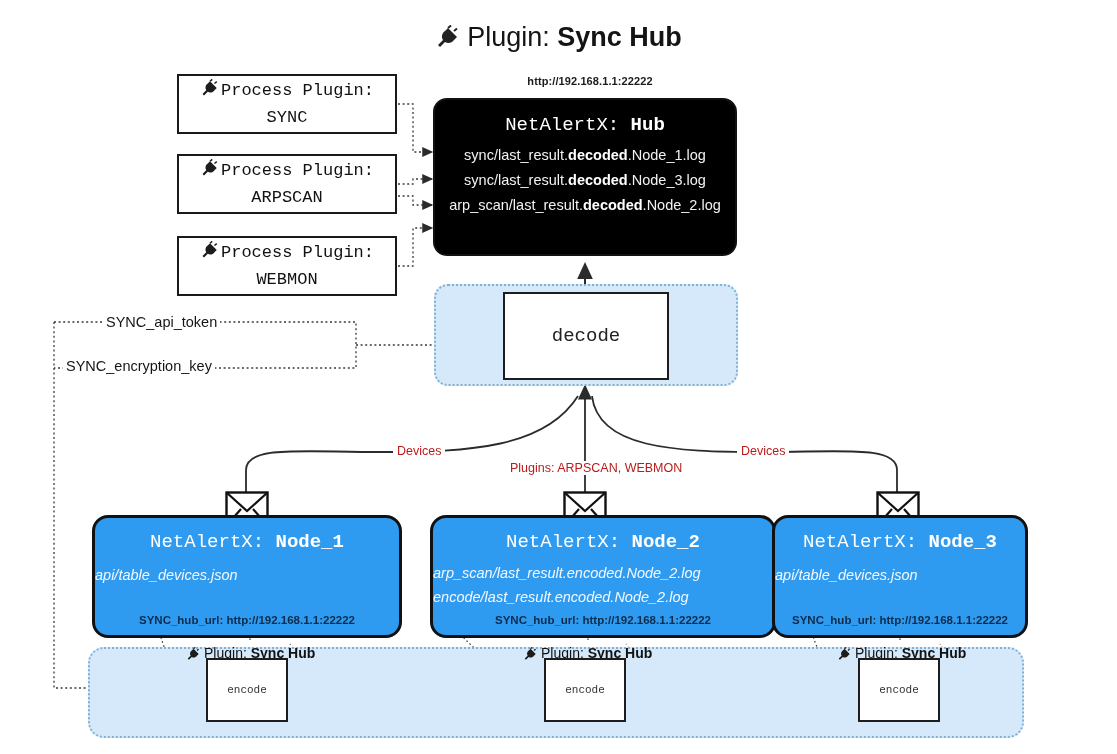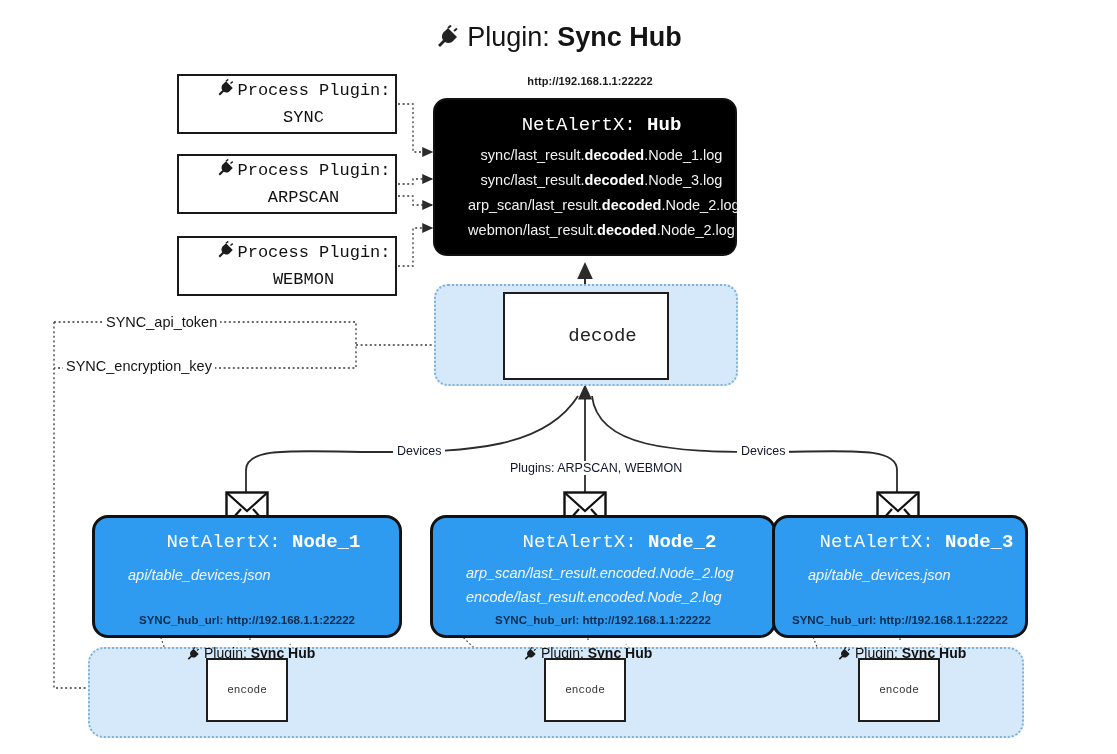--- a/index.html
+++ b/index.html
@@ -1,21 +1,21 @@
 <!DOCTYPE html>
 <html><head>
 <meta charset="utf-8">
 <style>
   html,body{margin:0;padding:0;background:#ffffff;}
   body{width:1117px;height:754px;position:relative;overflow:hidden;
        font-family:"Liberation Sans",sans-serif;color:#121212;}
   #canvas{position:absolute;left:0;top:0;width:1117px;height:754px;}
   #edges{position:absolute;left:0;top:0;width:1117px;height:754px;pointer-events:none;}
 
-  .node{position:absolute;box-sizing:border-box;padding-left:33px;}
+  .node{position:absolute;box-sizing:border-box;}
 
   
   #title{position:absolute;left:0;top:14px;width:1117px;text-align:center;
          font-size:27px;line-height:46px;color:#141414;white-space:nowrap;}
   #title .plug{display:inline-block;vertical-align:-3px;margin-right:6px;}
   #title .t-light{font-weight:400;}
   #title .t-bold{font-weight:700;}
 
   
   .procbox{border:2px solid #1a1a1a;background:#ffffff;
@@ -67,21 +67,21 @@
   #band{left:88px;top:647px;width:936px;height:91px;border:2px dotted #7fb2d8;
         border-radius:16px;background:#d6e9fa;}
   .bandlabel{position:absolute;font-size:14px;color:#111;white-space:nowrap;}
   .bandlabel .plug{display:inline-block;vertical-align:-3px;margin-right:3px;}
   .bandlabel b{font-weight:700;}
   .encbox{position:absolute;width:78px;height:60px;border:2px solid #1d1d1d;background:#fff;
           display:flex;align-items:center;justify-content:center;
           font-family:"Liberation Mono","DejaVu Sans Mono",monospace;font-size:11px;color:#333;}
 
   
-  .edgelabel{position:absolute;font-size:12.5px;color:#0f172a;background:#fff;
+  .edgelabel{position:absolute;font-size:12.5px;color:#b91c1c;background:#fff;
              padding:0 4px;white-space:nowrap;text-align:right;}
 </style>
 </head>
 <body>
 
 <div id="canvas">
 
   <svg id="edges" viewBox="0 0 1117 754">
     <defs>
       <marker id="ah" markerWidth="9" markerHeight="9" refX="7.5" refY="4.5" orient="auto">
@@ -184,21 +184,20 @@
   <div id="hub-url">http://192.168.1.1:22222</div>
   <div class="node" id="hub">
     <div class="hub-title">
       <span>NetAlertX:</span>
       <b>Hub</b>
     </div>
     <div class="logs">
       <div class="hublog"><span>sync/last_result.</span><b>decoded</b><span>.Node_1.log</span></div>
       <div class="hublog"><span>sync/last_result.</span><b>decoded</b><span>.Node_3.log</span></div>
       <div class="hublog"><span>arp_scan/last_result.</span><b>decoded</b><span>.Node_2.log</span></div>
-      <div class="hublog"><span>webmon/last_result.</span><b>decoded</b><span>.Node_2.log</span></div>
     </div>
   </div>
 
   <div class="node" id="decode-wrap"></div>
   <div class="node" id="decode">decode</div>
 
   <div class="keylabel" style="left:103px;top:314px;">SYNC_api_token</div>
   <div class="keylabel" style="left:63px;top:358px;">SYNC_encryption_key</div>
 
   <div class="edgelabel" style="left:393px;top:444px;">Devices</div>

